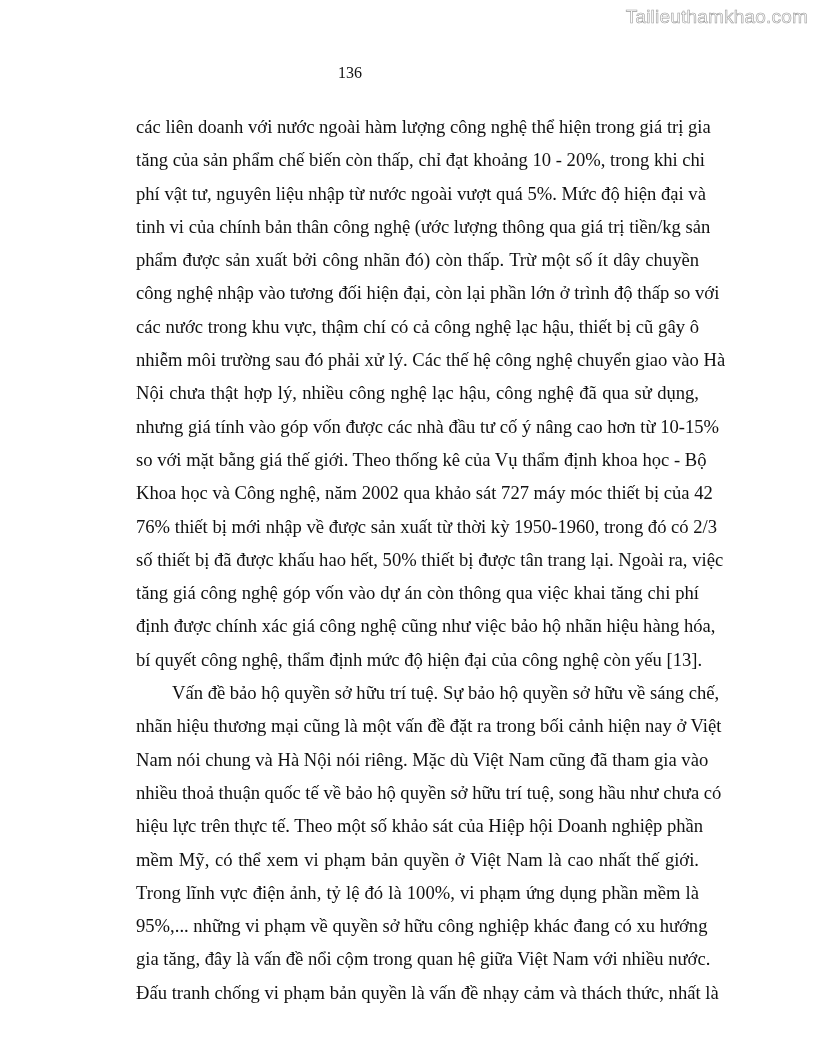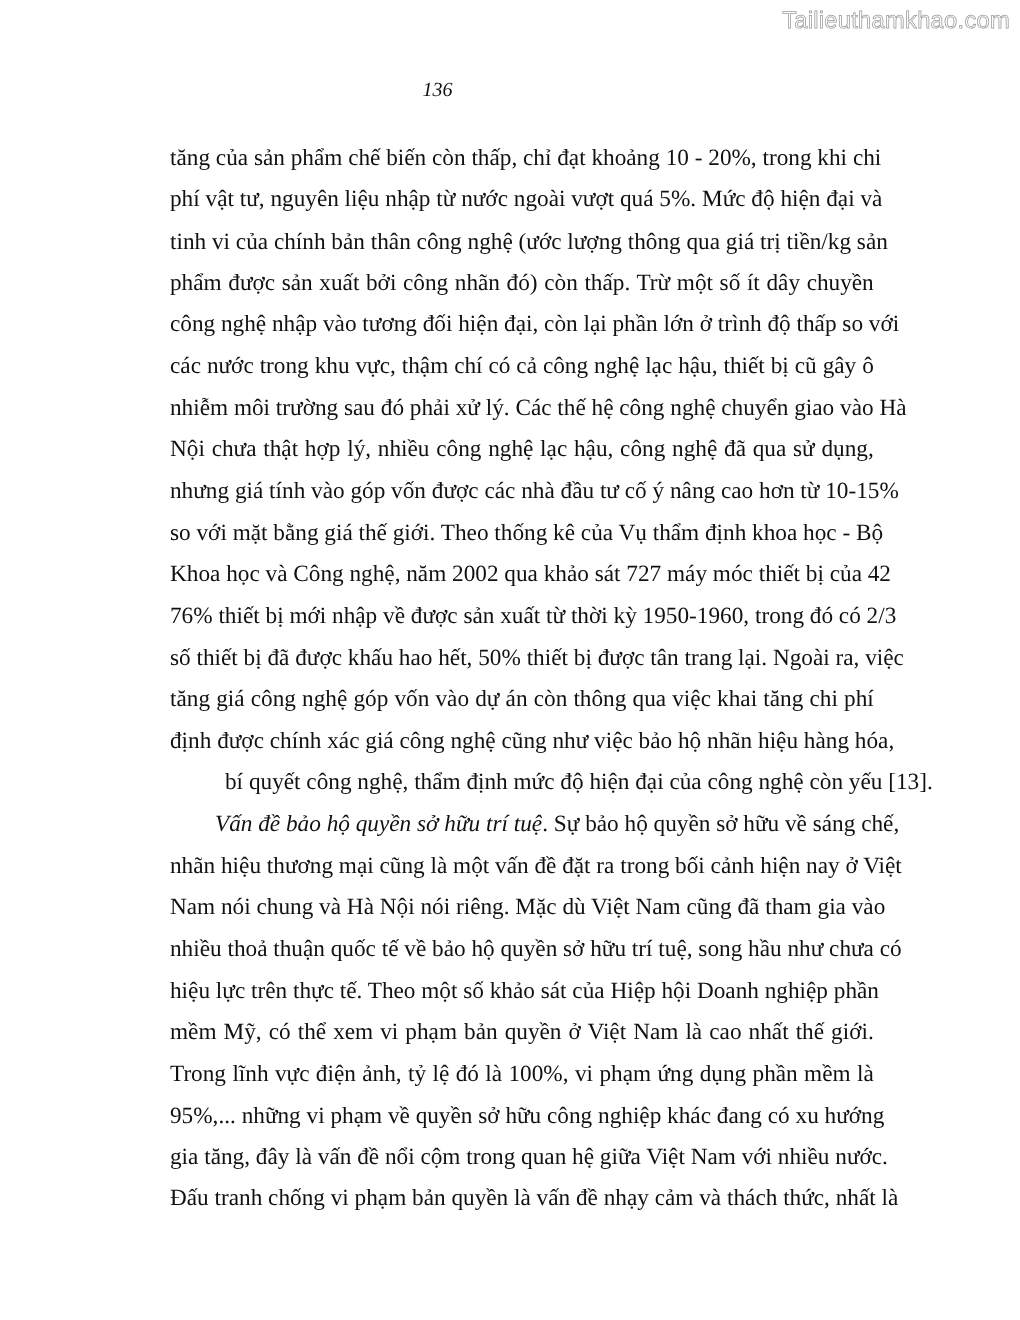--- a/index.html
+++ b/index.html
@@ -26,58 +26,56 @@
     letter-spacing: 0.2px;
   }
   .page-number {
     position: absolute;
     top: 64px;
     left: 0;
     width: 700px;
     text-align: center;
     font-size: 16px;
     color: #111;
-    font-style: italic;
   }
   .body-text {
     position: absolute;
     top: 110px;
     left: 136px;
     width: 563px;
   }
   .line {
     display: block;
     height: 33.3px;
     line-height: 33.3px;
     font-size: 18.6px;
     text-align: justify;
     text-align-last: justify;
     white-space: nowrap;
     overflow: visible;
   }
   .line.last {
     text-align-last: left;
-    margin-left: 44px;
   }
   .line.indent {
     padding-left: 36px;
   }
   .italic {
-    font-style: italic;
   }
 </style>
 </head>
 <body>
 
 <div class="watermark">Tailieuthamkhao.com</div>
 
 <div class="page-number">136</div>
 
 <div class="body-text">
   <div>
+    <span class="line">các liên doanh với nước ngoài hàm lượng công nghệ thể hiện trong giá trị gia</span>
     <span class="line">tăng của sản phẩm chế biến còn thấp, chỉ đạt khoảng 10 - 20%, trong khi chi</span>
     <span class="line">phí vật tư, nguyên liệu nhập từ nước ngoài vượt quá 5%. Mức độ hiện đại và</span>
     <span class="line">tinh vi của chính bản thân công nghệ (ước lượng thông qua giá trị tiền/kg sản</span>
     <span class="line">phẩm được sản xuất bởi công nhãn đó) còn thấp. Trừ một số ít dây chuyền</span>
     <span class="line">công nghệ nhập vào tương đối hiện đại, còn lại phần lớn ở trình độ thấp so với</span>
     <span class="line">các nước trong khu vực, thậm chí có cả công nghệ lạc hậu, thiết bị cũ gây ô</span>
     <span class="line">nhiễm môi trường sau đó phải xử lý. Các thế hệ công nghệ chuyển giao vào Hà</span>
     <span class="line">Nội chưa thật hợp lý, nhiều công nghệ lạc hậu, công nghệ đã qua sử dụng,</span>
     <span class="line">nhưng giá tính vào góp vốn được các nhà đầu tư cố ý nâng cao hơn từ 10-15%</span>
     <span class="line">so với mặt bằng giá thế giới. Theo thống kê của Vụ thẩm định khoa học - Bộ</span>

